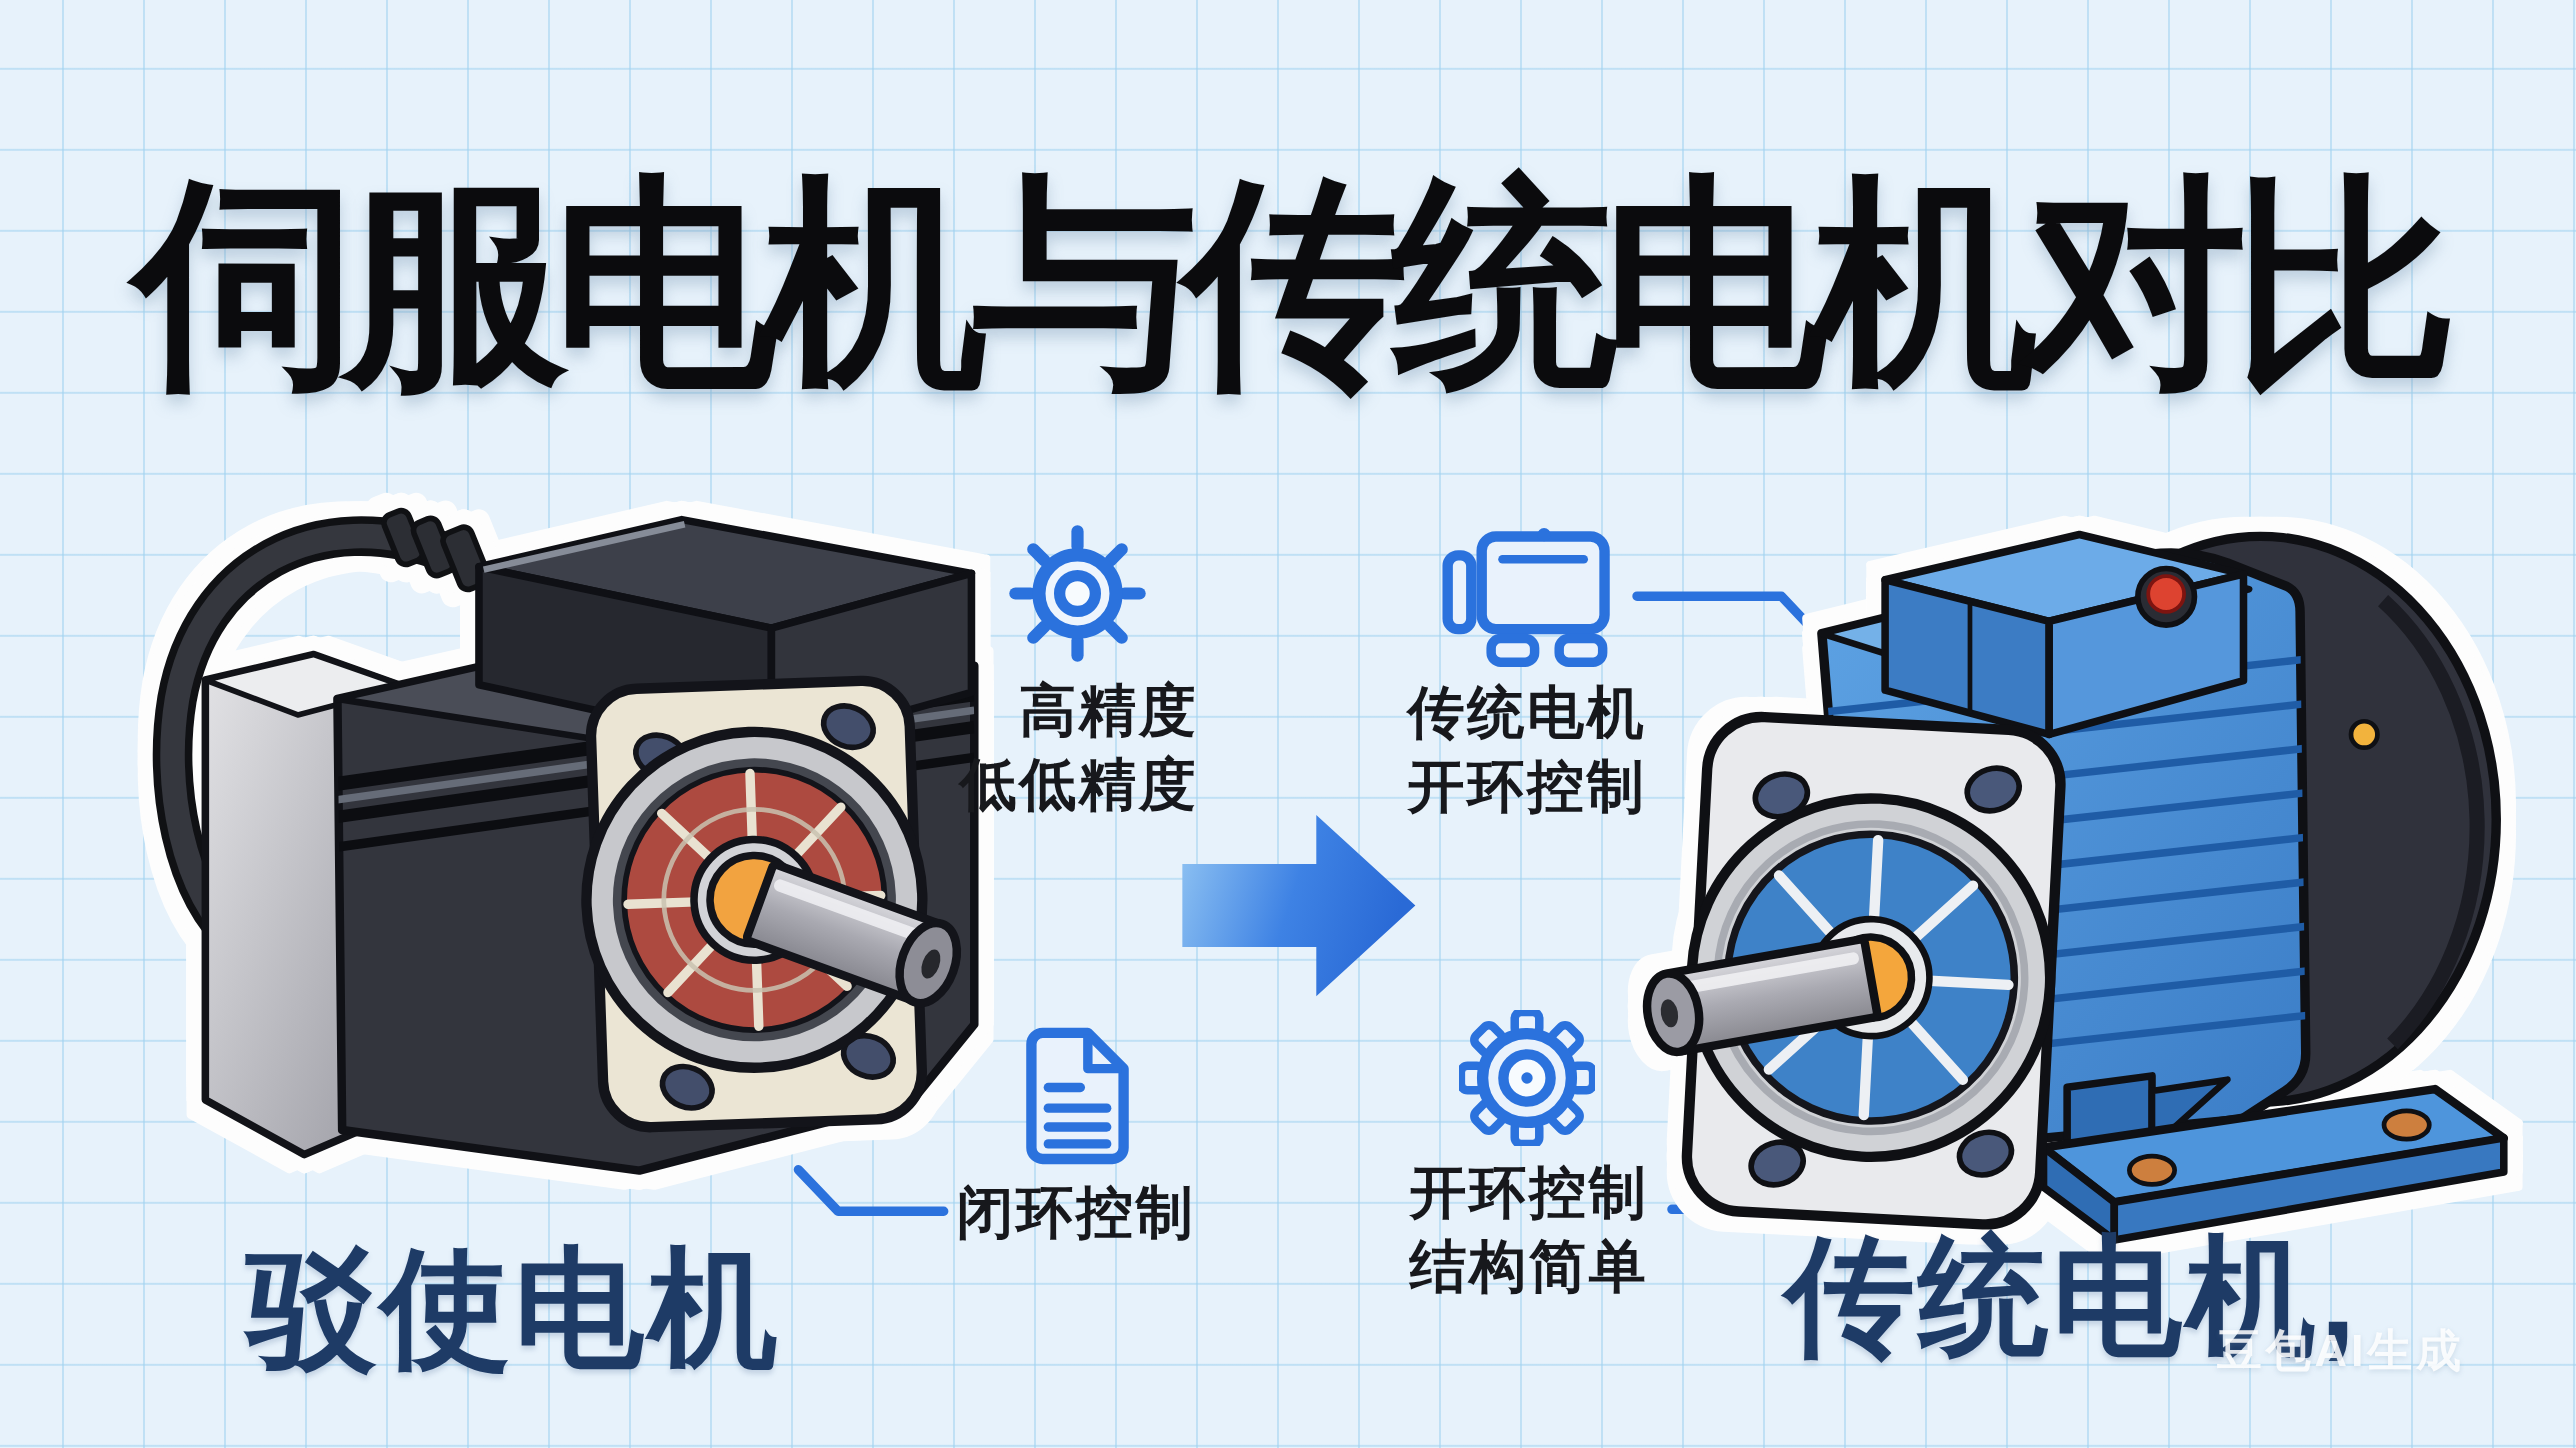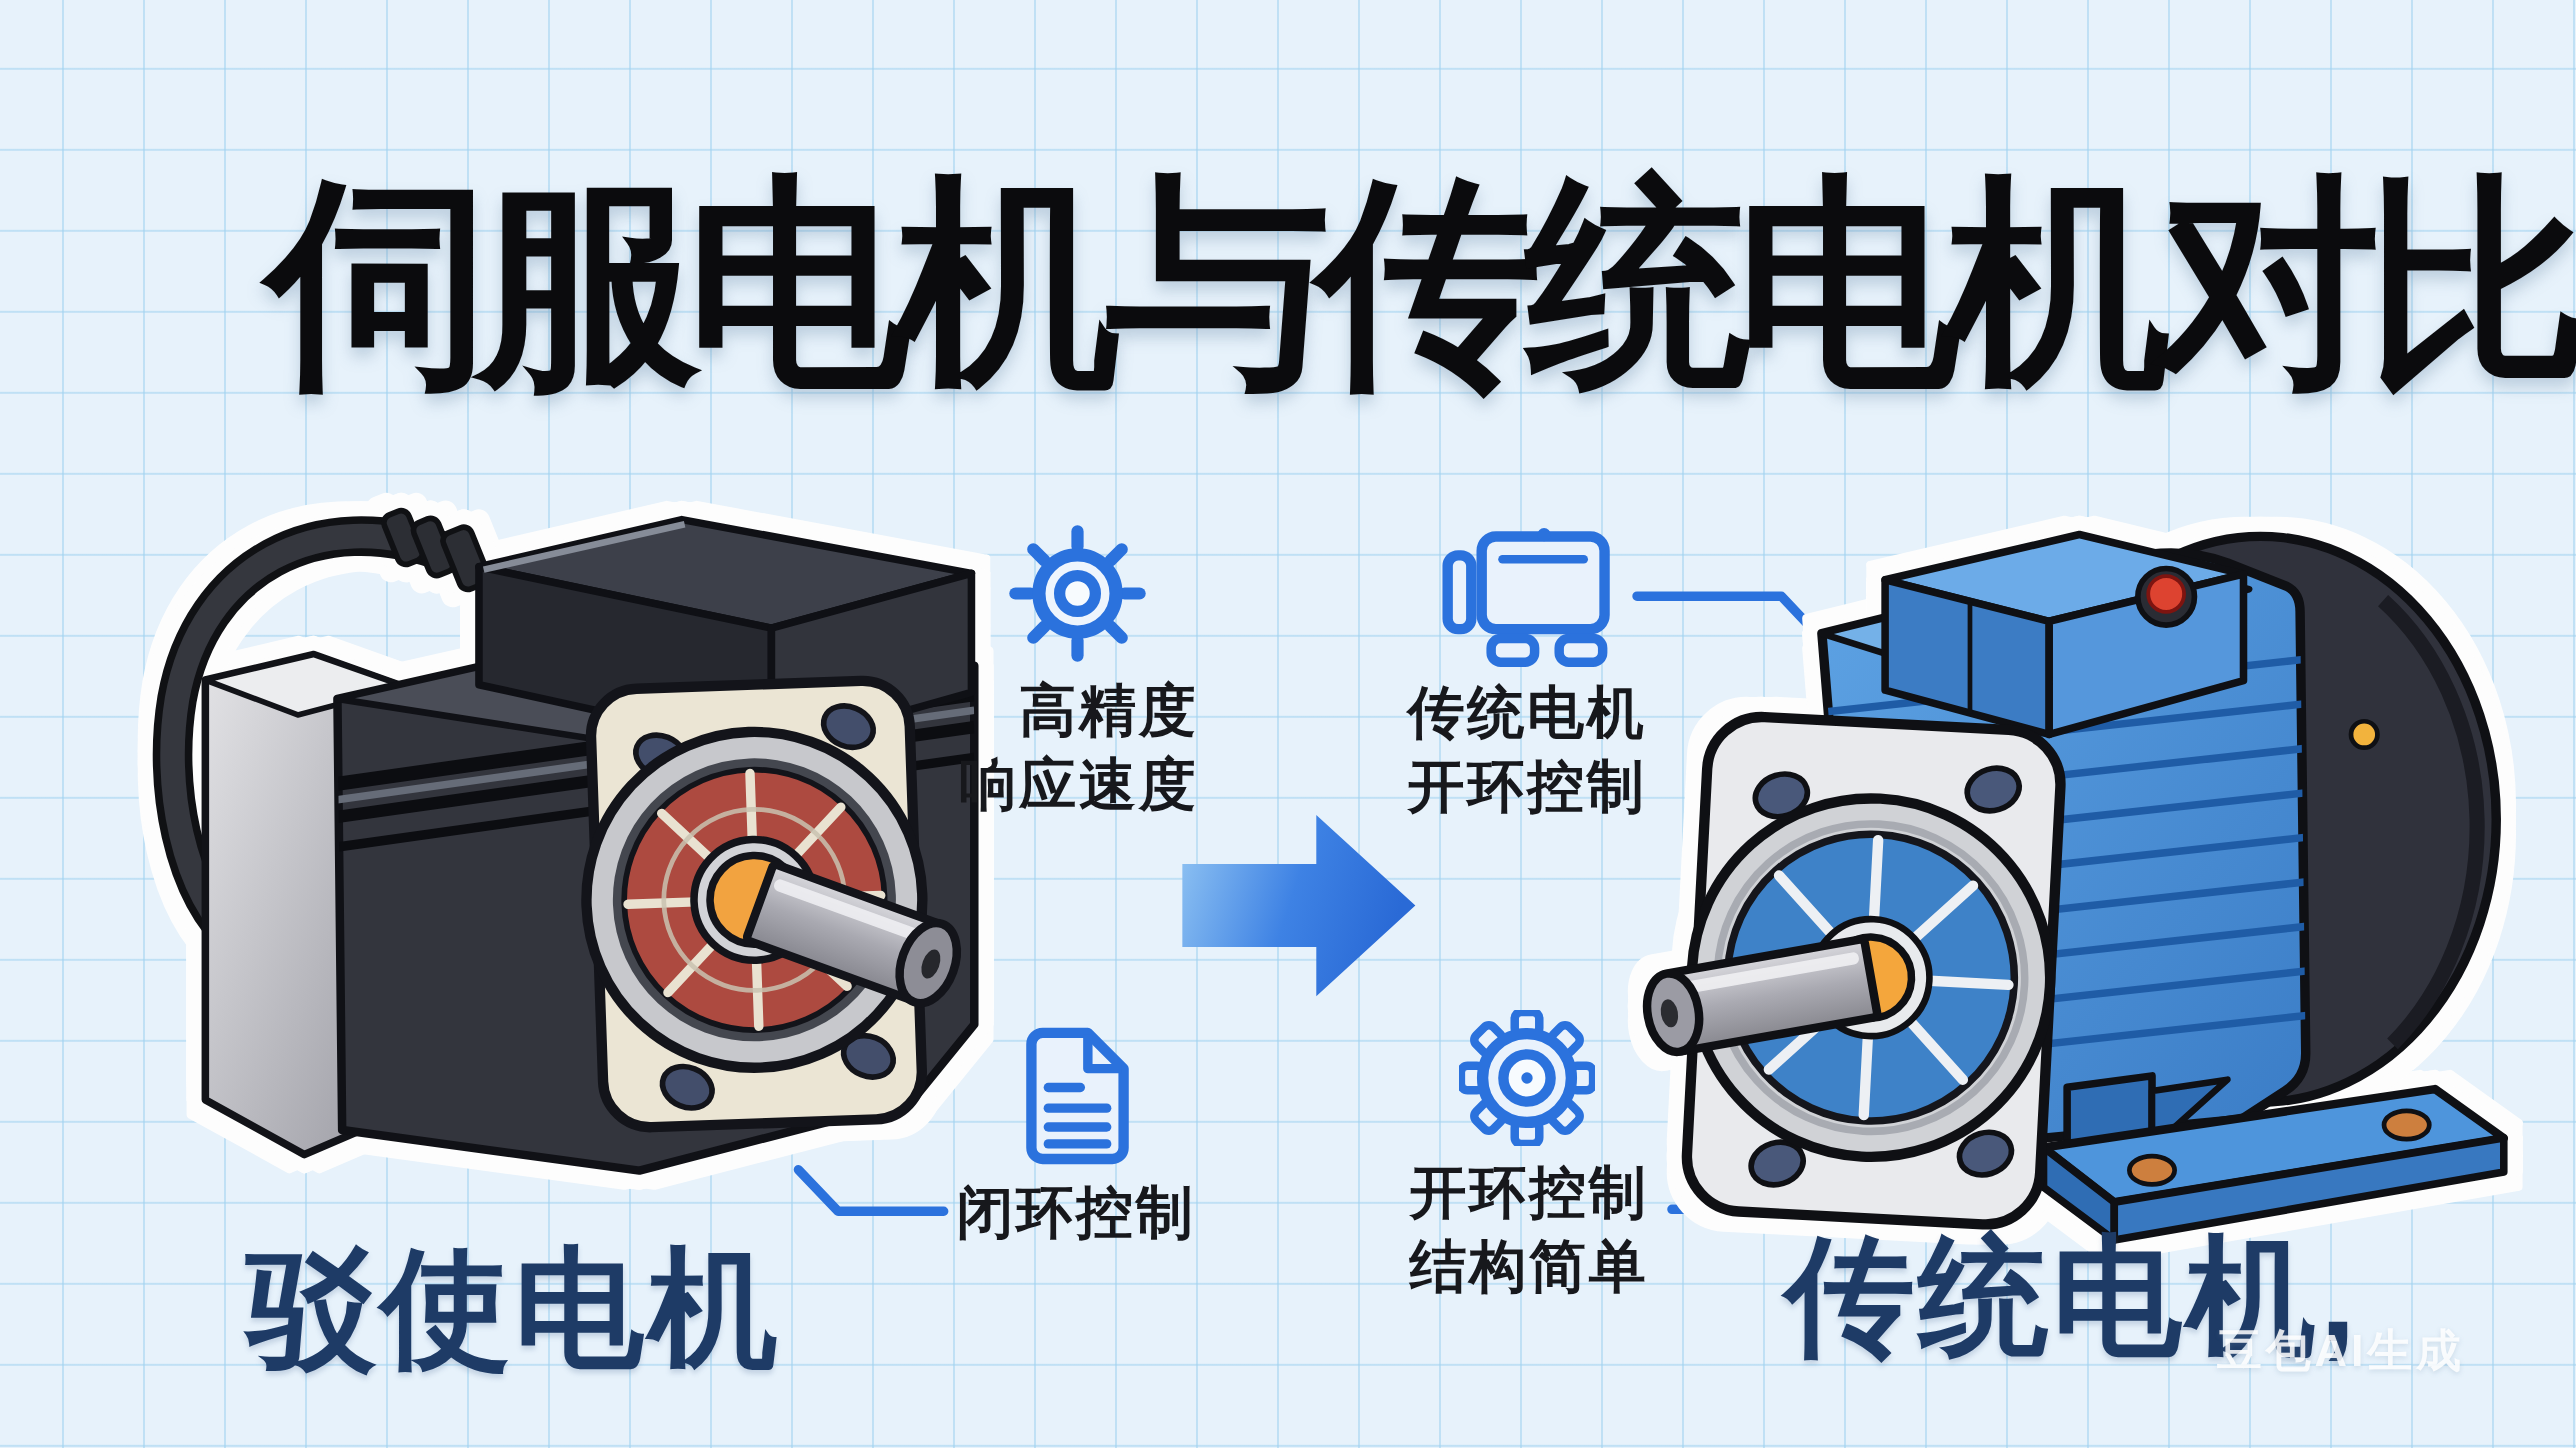--- a/index.html
+++ b/index.html
@@ -9,21 +9,21 @@
     background-color:#e7f2fb;
     background-image:
       linear-gradient(to right, rgba(160,210,240,.55) 1.9px, transparent 1.9px),
       linear-gradient(to bottom, rgba(160,210,240,.55) 1.9px, transparent 1.9px);
     background-size:81px 81px;
     background-position:-19px -13.2px;
   }
   .abs{position:absolute;}
   .title{
     left:0;right:0;top:142px;height:283px;
-    text-align:right;
+    text-align:center;
     font-size:225px;font-weight:900;letter-spacing:-15px;
     color:#0b0b0d;line-height:283px;
     text-shadow:0 9.4px 15px rgba(110,140,170,.35);
     z-index:5;white-space:nowrap;
   }
   .motor{z-index:3;
     filter:drop-shadow(15px 0 0 #fdfdfd) drop-shadow(-15px 0 0 #fdfdfd)
            drop-shadow(0 15px 0 #fdfdfd) drop-shadow(0 -15px 0 #fdfdfd);
   }
   .overlay{left:0;top:0;z-index:2;}
@@ -310,21 +310,21 @@
         <rect x="59" y="2" width="26" height="24" rx="7"></rect>
       </g>
   </g>
   <circle cx="72" cy="72" r="47" fill="#e9f2fc" stroke="#2b72dd" stroke-width="12"></circle>
   <circle cx="72" cy="72" r="25" fill="#f7fbfe" stroke="#2b72dd" stroke-width="11"></circle>
   <circle cx="72" cy="72" r="6" fill="#2b72dd"></circle>
 </svg>
 
 <div class="abs callout" style="left:1079px;top:747px">
   <div>高精度</div>
-  <div>响应速度</div>
+  <div>低低精度</div>
 </div>
 
 <div class="abs callout" style="left:1076px;top:1212px">
   <div>闭环控制</div>
 </div>
 
 <div class="abs callout" style="left:1527px;top:749px">
   <div>传统电机</div>
   <div>开环控制</div>
 </div>

